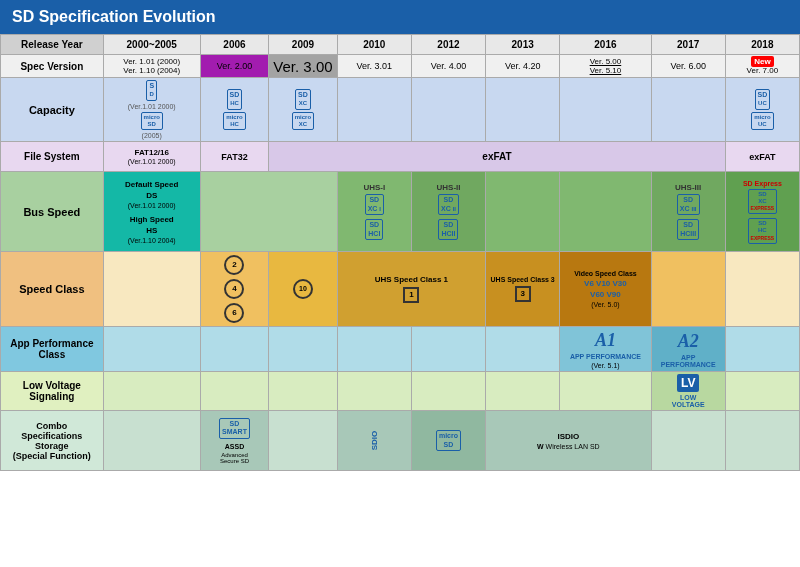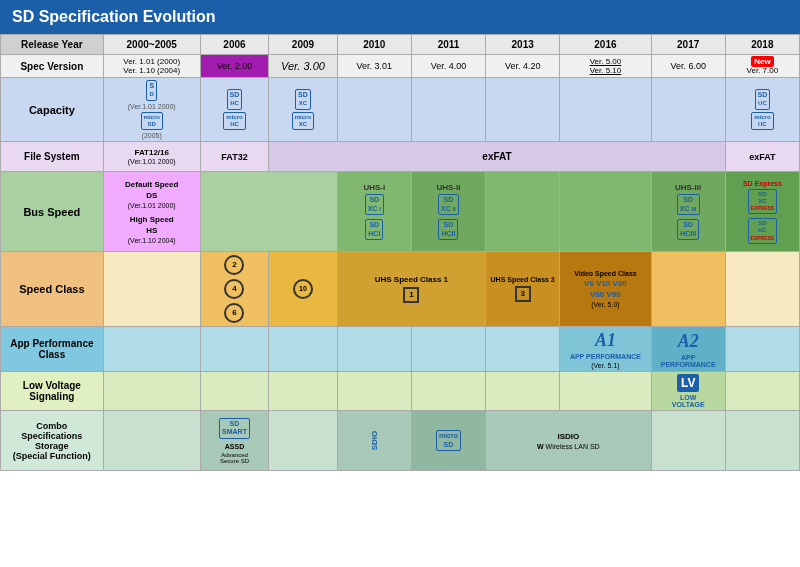--- a/index.html
+++ b/index.html
@@ -192,34 +192,34 @@
 
 <table class="main-table">
 
   <thead>
     <tr class="header-row">
       <th style="width:90px;">Release Year</th>
       <th style="width:85px;">2000~2005</th>
       <th style="width:60px;">2006</th>
       <th style="width:60px;">2009</th>
       <th style="width:65px;">2010</th>
-      <th style="width:65px;">2011</th>
+      <th style="width:65px;">2012</th>
       <th style="width:65px;">2013</th>
       <th style="width:80px;">2016</th>
       <th style="width:65px;">2017</th>
       <th style="width:65px;">2018</th>
     </tr>
   </thead>
   <tbody>
 
     <tr class="spec-version-row">
       <td class="row-label" style="font-size:10px;">Spec Version</td>
       <td style="font-size:8px; background:#f0f0f0;">Ver. 1.01 (2000)<br>Ver. 1.10 (2004)</td>
       <td style="font-size:9px; background:#a21caf;">Ver. 2.00</td>
-      <td style="font-size:11px; background:#e5e5e5;font-style:italic;">Ver. 3.00</td>
+      <td style="font-size:15px; background:#a3a3a3;">Ver. 3.00</td>
       <td style="font-size:9px; background:#f0f0f0;">Ver. 3.01</td>
       <td style="font-size:9px; background:#f0f0f0;">Ver. 4.00</td>
       <td style="font-size:9px; background:#f0f0f0;">Ver. 4.20</td>
       <td style="font-size:8px; background:#f0f0f0;text-decoration:underline;">Ver. 5.00<br>Ver. 5.10</td>
       <td style="font-size:9px; background:#f0f0f0;">Ver. 6.00</td>
       <td style="font-size:8px; background:#f0f0f0;">
         <span class="new-badge">New</span><br>Ver. 7.00
       </td>
     </tr>
 
@@ -267,21 +267,21 @@
       <td class="row-label">File System</td>
       <td style="background:#e8d8f0; font-size:8px; font-weight:bold;">FAT12/16<br><span style="font-size:7px; font-weight:normal;">(Ver.1.01 2000)</span></td>
       <td style="background:#e8d8f0; font-weight:bold; font-size:9px;">FAT32</td>
       <td colspan="6" style="background:#d8c8e8; font-weight:bold; font-size:10px;">exFAT</td>
       <td style="background:#e8d8f0; font-weight:bold; font-size:9px;">exFAT</td>
     </tr>
 
     <tr class="busspeed-row">
       <td class="row-label">Bus Speed</td>
 
-      <td style="background:#f0abfc; font-size:8px;">
+      <td style="background:#14b8a6; font-size:8px;">
         <div class="cell-content">
           <div style="font-weight:bold;">Default Speed</div>
           <div style="font-weight:bold;">DS</div>
           <div style="font-size:7px;">(Ver.1.01 2000)</div>
           <div style="font-weight:bold; margin-top:4px;">High Speed</div>
           <div style="font-weight:bold;">HS</div>
           <div style="font-size:7px;">(Ver.1.10 2004)</div>
         </div>
       </td>
 

